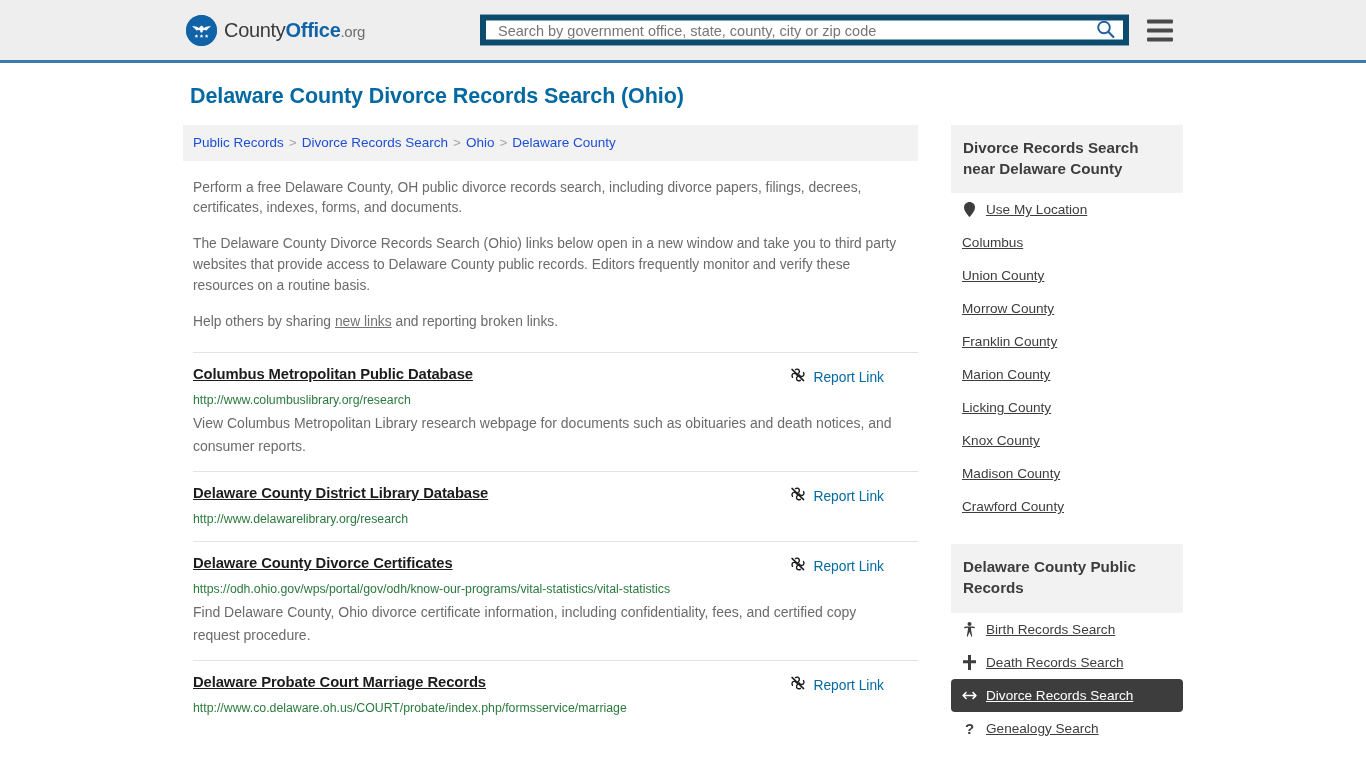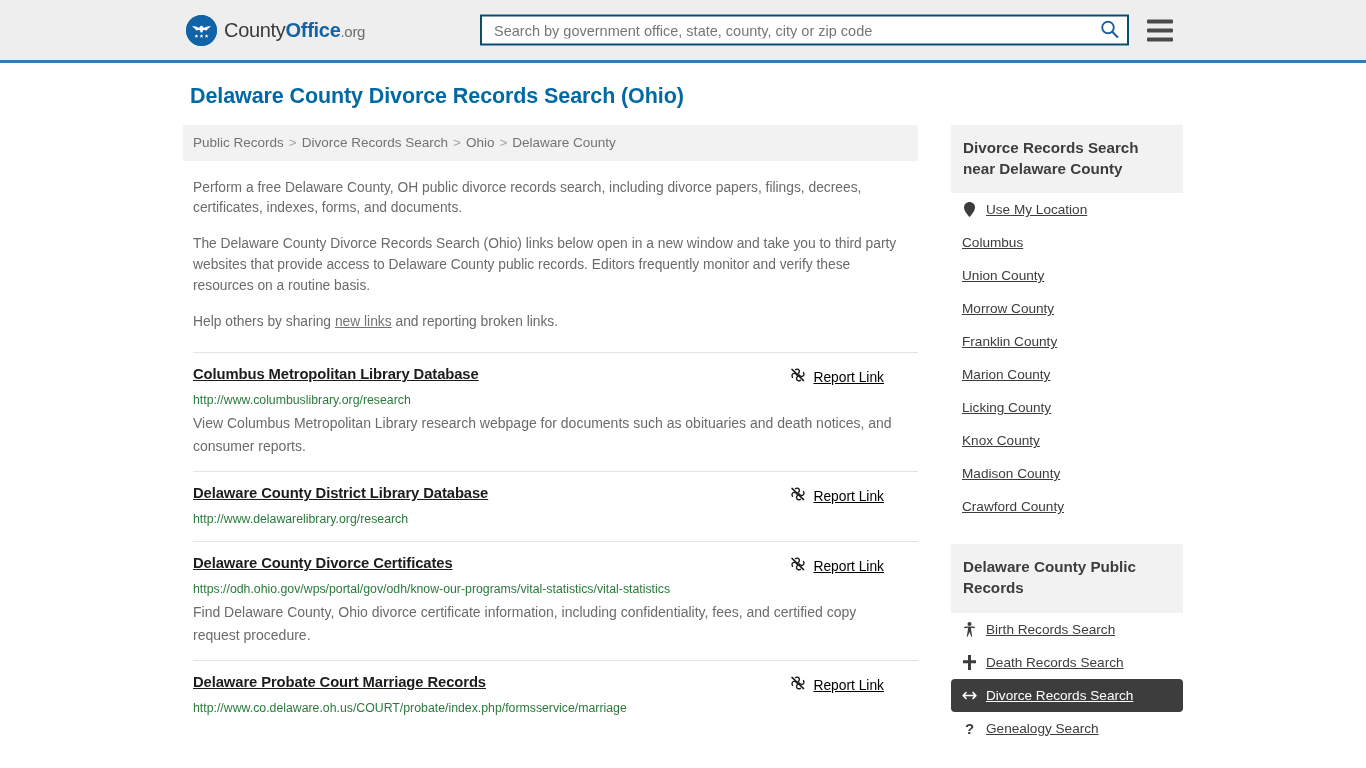--- a/index.html
+++ b/index.html
@@ -67,21 +67,21 @@
     top: 50%;
     transform: translateY(-50%);
     display: flex;
     align-items: center;
     gap: 0;
   }
   .search-box {
     width: 649px;
     height: 31px;
     background: #fff;
-    border: 2px solid #0c4a6e;
+    border: 6px solid #0c4a6e;
     display: flex;
     align-items: center;
     padding: 0 6px 0 10px;
   }
   .search-input {
     flex: 1;
     border: none;
     outline: none;
     font-family: "Liberation Sans", sans-serif;
     font-size: 14.5px;
@@ -130,21 +130,21 @@
 
   
   .breadcrumb {
     background: #f2f2f2;
     padding: 11px 12px 11px 10px;
     font-size: 13.5px;
     color: #4a4a4a;
     line-height: 1;
   }
   .breadcrumb a {
-    color: #737373;
+    color: #1d4ed8;
     text-decoration: none;
   }
   .breadcrumb .sep { color: #a5a5a5; margin: 0 5px; }
 
   
   .intro {
     margin: 17px 0 0 10px;
     width: 710px;
   }
   .intro p {
@@ -186,22 +186,21 @@
     display: flex;
     align-items: center;
     gap: 7px;
     white-space: nowrap;
     margin-top: 1px;
     margin-right: 34px;
     cursor: pointer;
   }
   .report-link-label {
     font-size: 13.8px;
-    color: #000000;
-    text-decoration: underline;
+    color: #0369a1;
   }
   .result-url {
     font-size: 12.3px;
     color: #2b7a3d;
     margin-top: 6px;
     line-height: 1.2;
     word-break: break-all;
   }
   .result-desc {
     font-size: 14px;
@@ -316,21 +315,21 @@
 
       <div class="intro">
         <p>Perform a free Delaware County, OH public divorce records search, including divorce papers, filings, decrees, certificates, indexes, forms, and documents.</p>
         <p>The Delaware County Divorce Records Search (Ohio) links below open in a new window and take you to third party websites that provide access to Delaware County public records. Editors frequently monitor and verify these resources on a routine basis.</p>
         <p><span>Help others by sharing </span><a href="#">new links</a><span> and reporting broken links.</span></p>
       </div>
 
       <div class="results" id="results-list">
           <div class="result">
             <div class="result-head">
-              <a href="#" class="result-title">Columbus Metropolitan Library Database</a>
+              <a href="#" class="result-title">Columbus Metropolitan Public Database</a>
               <span class="report-link">
                 <span><svg width="16" height="16" viewBox="0 0 16 16" aria-hidden="true">
                     <path d="M2 2.4 L13.6 13.6" stroke="#1c1c1c" stroke-width="1.5" stroke-linecap="round" fill="none"></path>
                     <path d="M5.5 2.6c1.6-1.1 3.6-.3 3.9 1.5 .2 1.2-.7 2.2-1.7 2.9" stroke="#1c1c1c" stroke-width="1.4" fill="none" stroke-linecap="round"></path>
                     <path d="M10.4 13.3c-1.6 1.1-3.6.3-3.9-1.5-.2-1.2.7-2.2 1.7-2.9" stroke="#1c1c1c" stroke-width="1.4" fill="none" stroke-linecap="round"></path>
                     <path d="M13.5 5.6c1.1 1.6.3 3.6-1.5 3.9-1.2.2-2.2-.7-2.9-1.7" stroke="#1c1c1c" stroke-width="1.4" fill="none" stroke-linecap="round"></path>
                     <path d="M2.5 10.3c-1.1-1.6-.3-3.6 1.5-3.9 1.2-.2 2.2.7 2.9 1.7" stroke="#1c1c1c" stroke-width="1.4" fill="none" stroke-linecap="round"></path>
                   </svg></span>
                 <span class="report-link-label">Report Link</span>
               </span>

